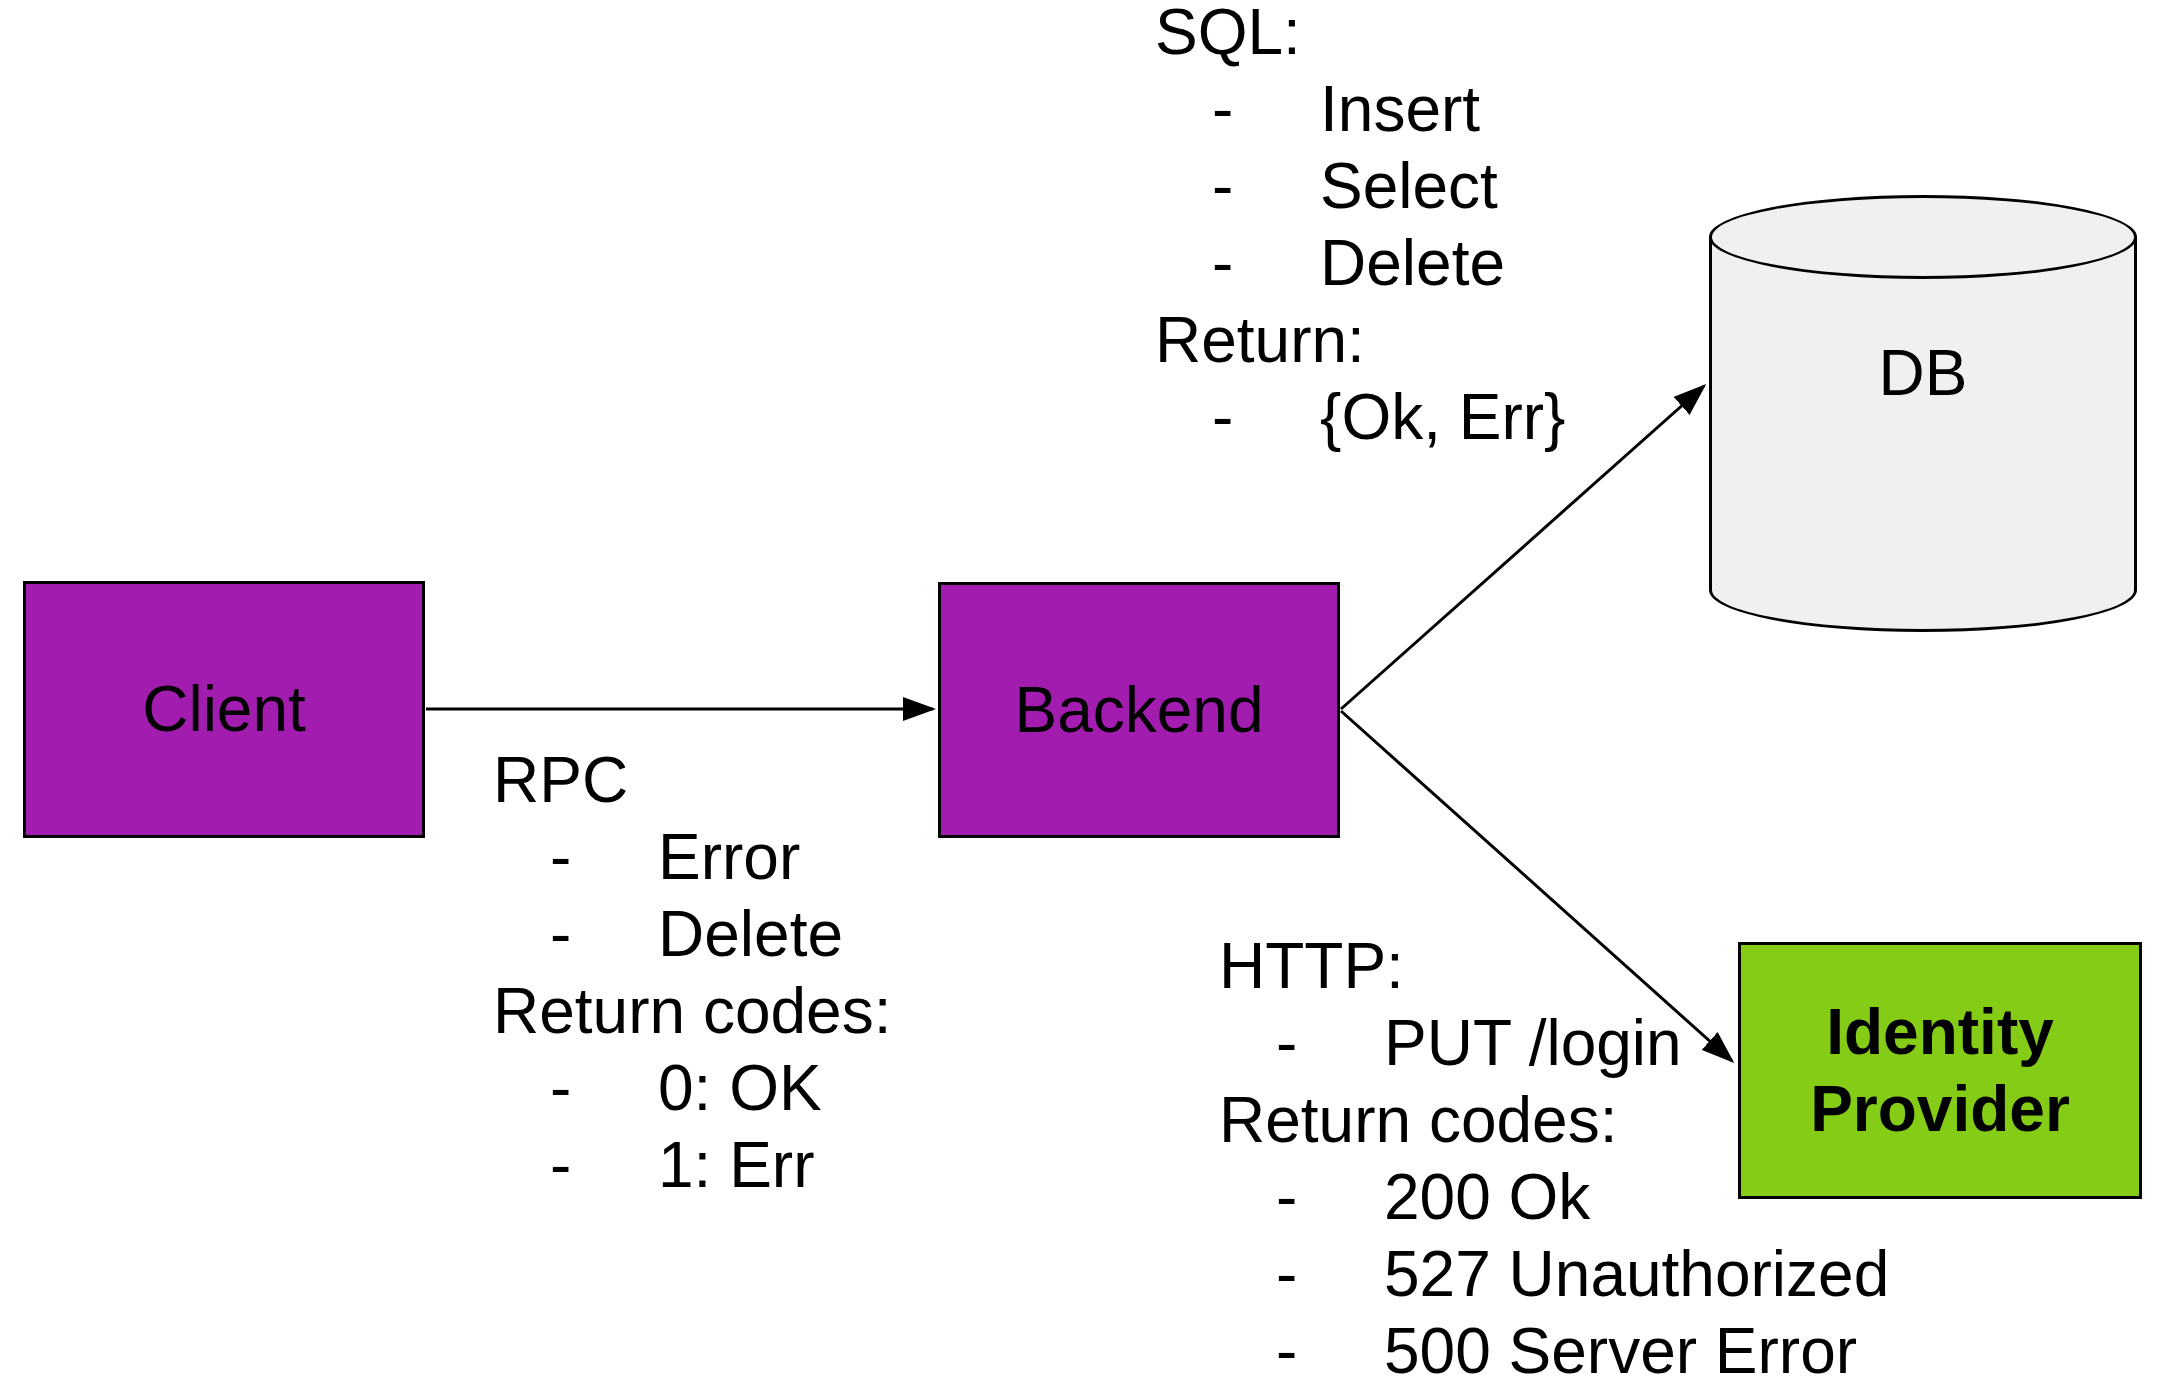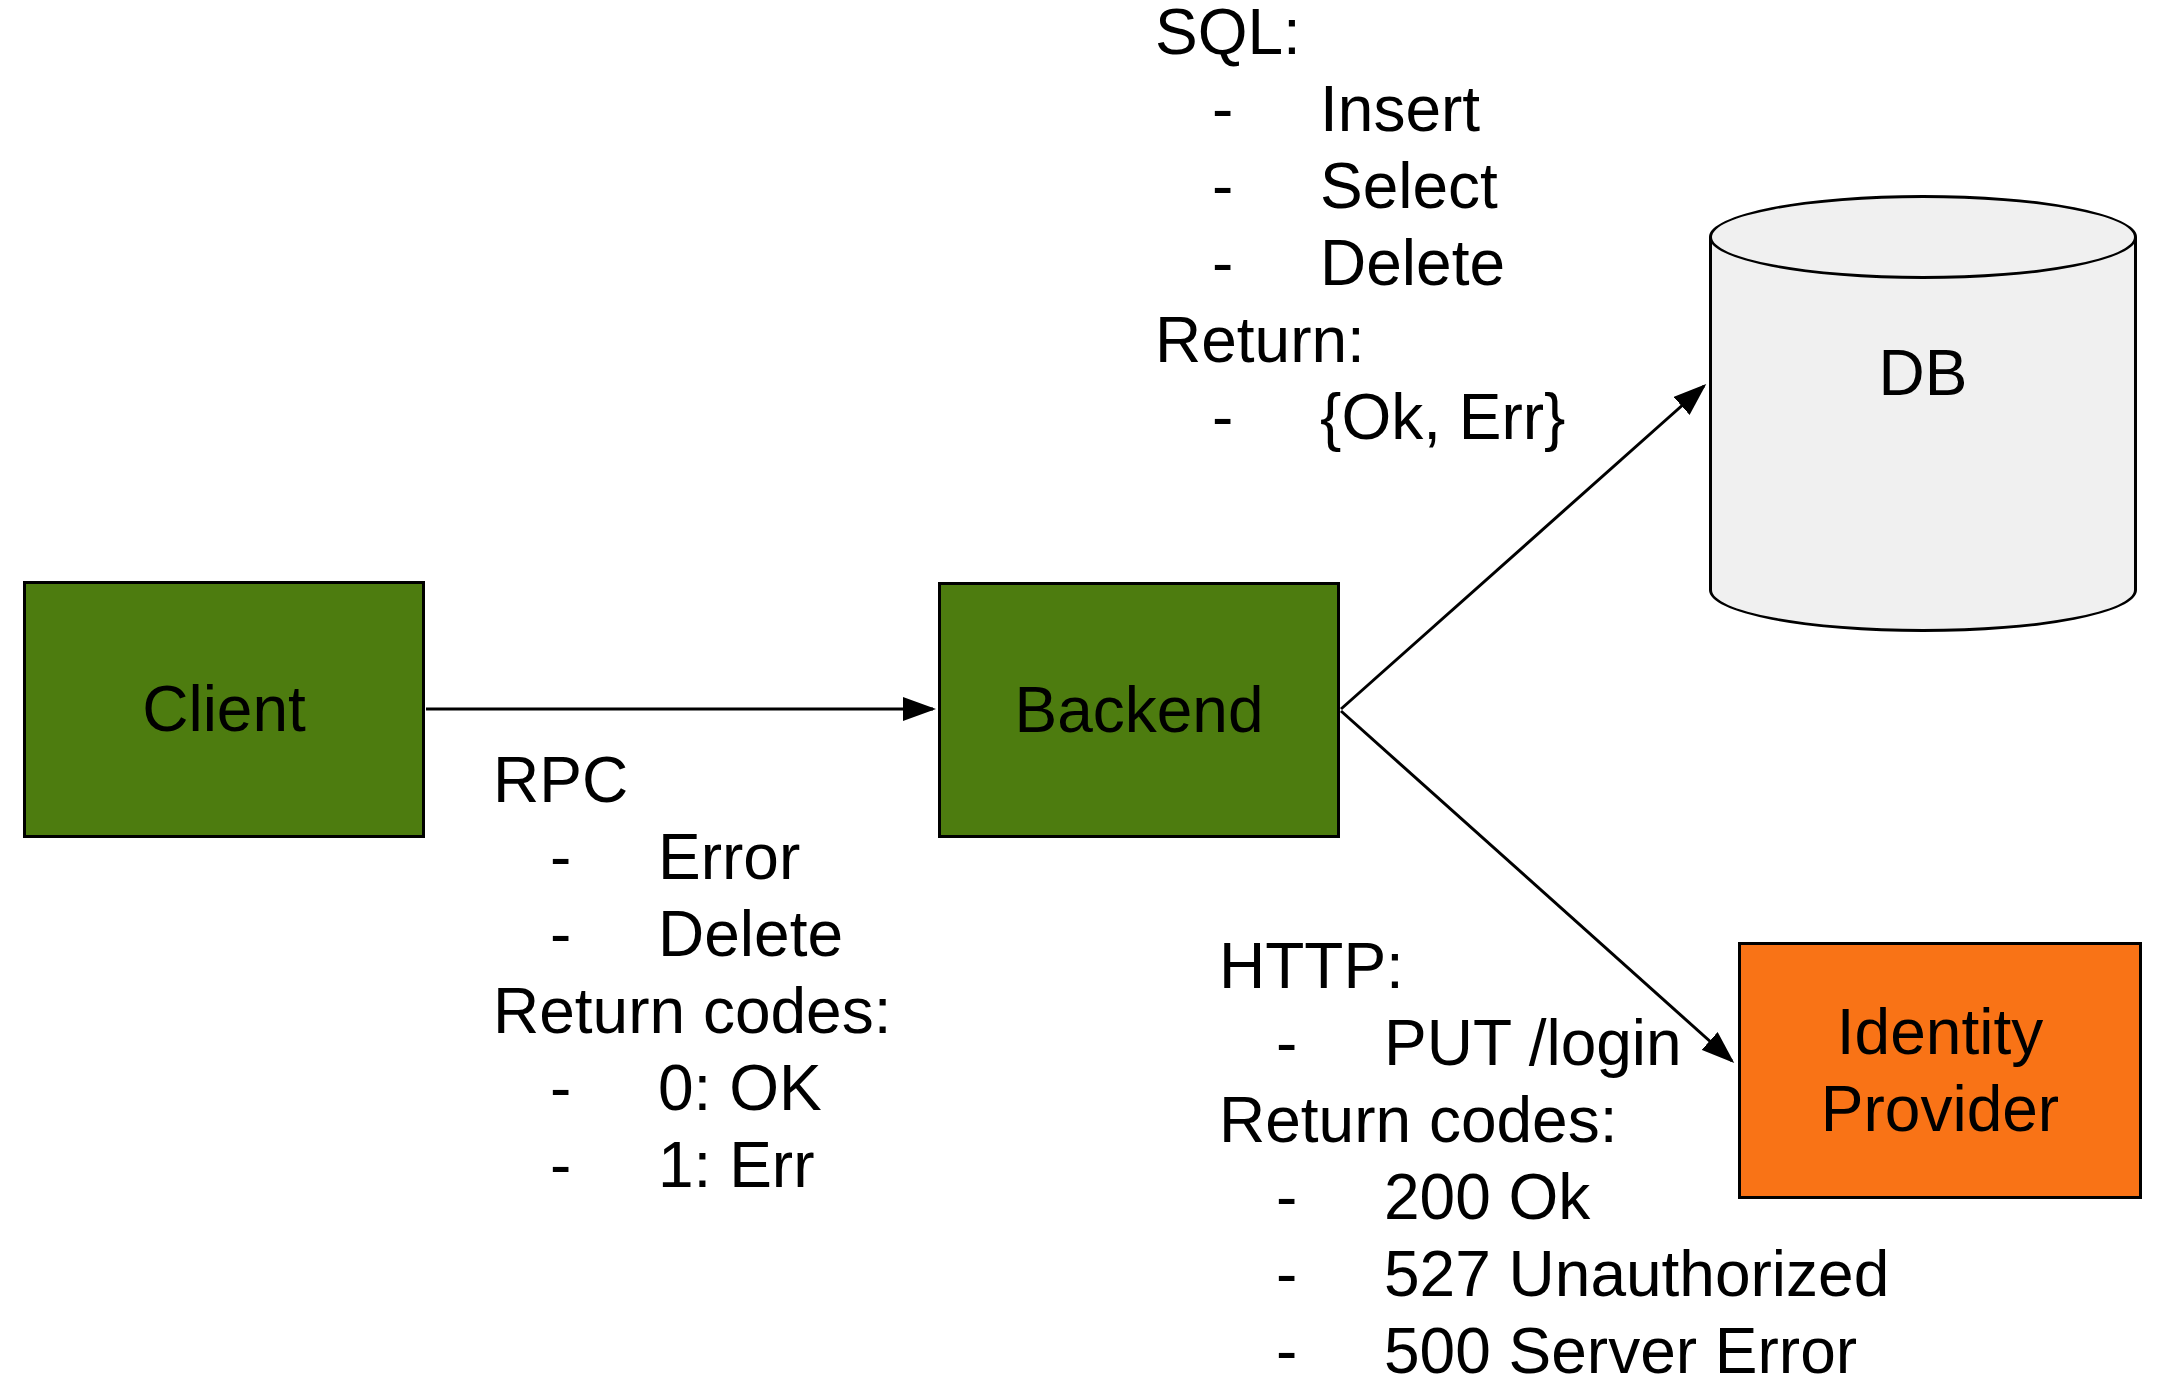--- a/index.html
+++ b/index.html
@@ -24,22 +24,22 @@
     border: 3px solid #000000;
     display: flex;
     flex-direction: column;
     align-items: center;
     justify-content: center;
     font-size: 64px;
     line-height: 77px;
     z-index: 2;
     text-align: center;
   }
-  .node.yellow { background: #4d7c0f; }
-  .node.gray   { background: #f97316; }
+  .node.yellow { background: #a21caf; }
+  .node.gray   { background: #84cc16; font-weight: bold; }
   .node-client   { left: 23px;   top: 581px; width: 402px; height: 257px; }
   .node-backend  { left: 938px;  top: 582px; width: 402px; height: 256px; text-align: center; }
   .node-idp      { left: 1738px; top: 942px; width: 404px; height: 257px; }
 
   
   .cylinder {
     position: absolute;
     left: 1709px; top: 195px;
     width: 428px; height: 437px;
     z-index: 2;

